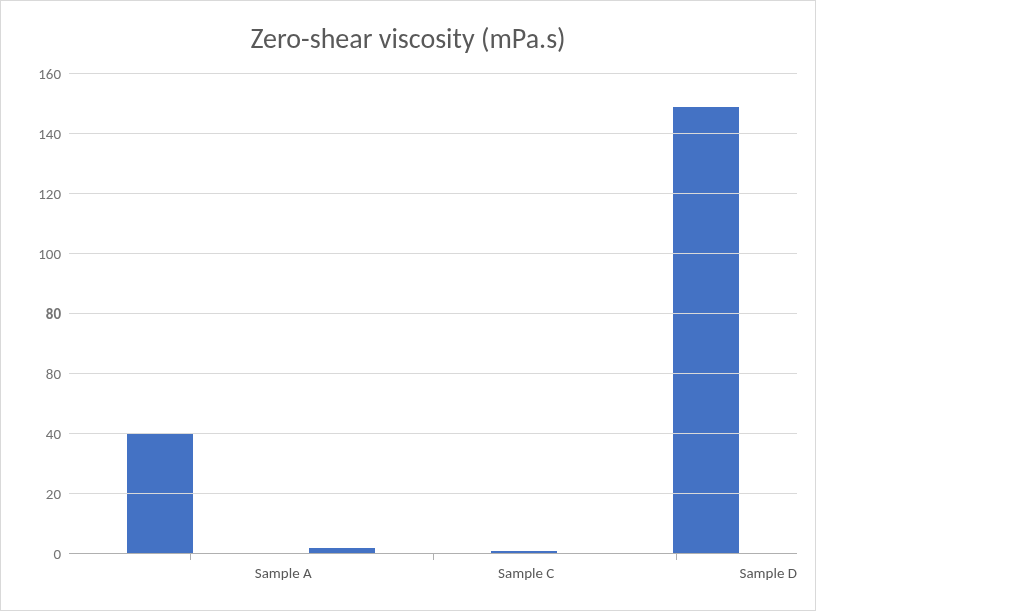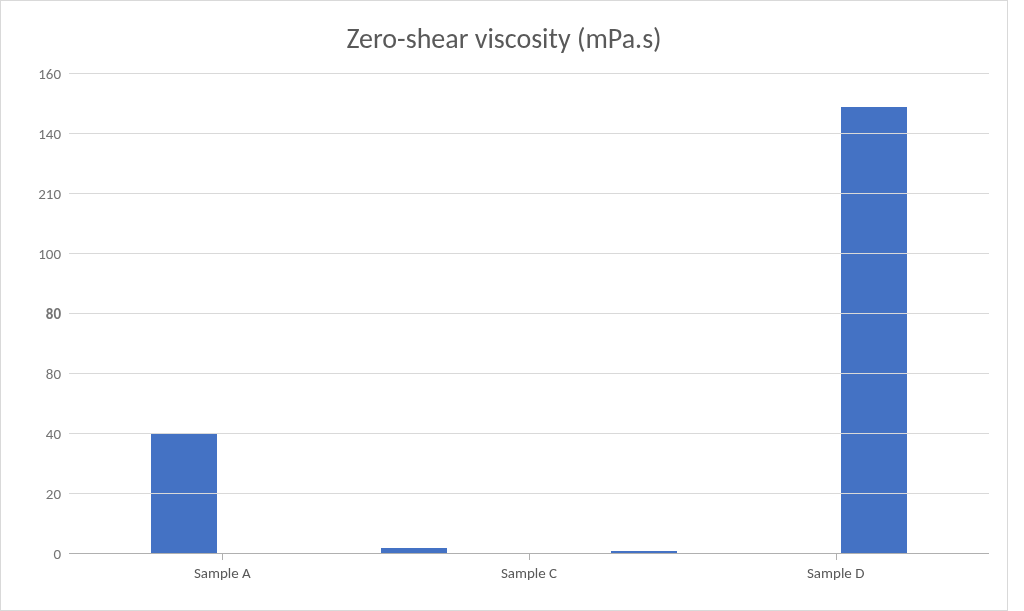--- a/index.html
+++ b/index.html
@@ -3,21 +3,21 @@
 <meta charset="utf-8">
 <style>
   * { box-sizing: border-box; }
   body {
     margin: 0;
     padding: 0;
     font-family: Calibri, Arial, sans-serif;
     background: #fff;
   }
   .chart-container {
-    width: 1008px;
+    width: 816px;
     height: 611px;
     border: 1px solid #d9d9d9;
     background: #fff;
     position: relative;
     padding: 12px 18px 18px 18px;
   }
   .chart-title {
     text-align: center;
     font-size: 28px;
     color: #595959;
@@ -94,41 +94,41 @@
   }
   .x-tick-mark {
     position: absolute;
     top: -6px;
     left: 50%;
     width: 0;
     height: 6px;
     border-left: 1px solid #b0b0b0;
   }
   .x-tick-label {
-    text-align: center;
+    text-align: right;
     font-size: 15px;
     color: #595959;
     padding-top: 4px;
   }
 </style>
 </head>
 <body>
 
 <div class="chart-container">
   <div class="chart-title">Zero-shear viscosity (mPa.s)</div>
 
   <div class="plot-area">
     <div class="y-axis">
         <div class="y-tick-label" style="bottom: 0%; transform: translateY(50%);">0</div>
         <div class="y-tick-label" style="bottom: 12.5%; transform: translateY(50%);">20</div>
         <div class="y-tick-label" style="bottom: 25%; transform: translateY(50%);">40</div>
         <div class="y-tick-label" style="bottom: 37.5%; transform: translateY(50%);">80</div>
         <div class="y-tick-label" style="bottom: 50%; transform: translateY(50%); font-weight: bold;">80</div>
         <div class="y-tick-label" style="bottom: 62.5%; transform: translateY(50%);">100</div>
-        <div class="y-tick-label" style="bottom: 75%; transform: translateY(50%);">210</div>
+        <div class="y-tick-label" style="bottom: 75%; transform: translateY(50%);">120</div>
         <div class="y-tick-label" style="bottom: 87.5%; transform: translateY(50%); text-align: right;">140</div>
         <div class="y-tick-label" style="bottom: 100%; transform: translateY(50%);">160</div>
       </div>
     <div class="grid-and-bars">
       <div class="bars-row">
           <div class="bar-slot">
             <div class="bar" style="height: 25%; background: rgb(68, 114, 196);"></div>
           </div>
           <div class="bar-slot">
             <div class="bar" style="height: 1.25%; background: rgb(68, 114, 196);"></div>

